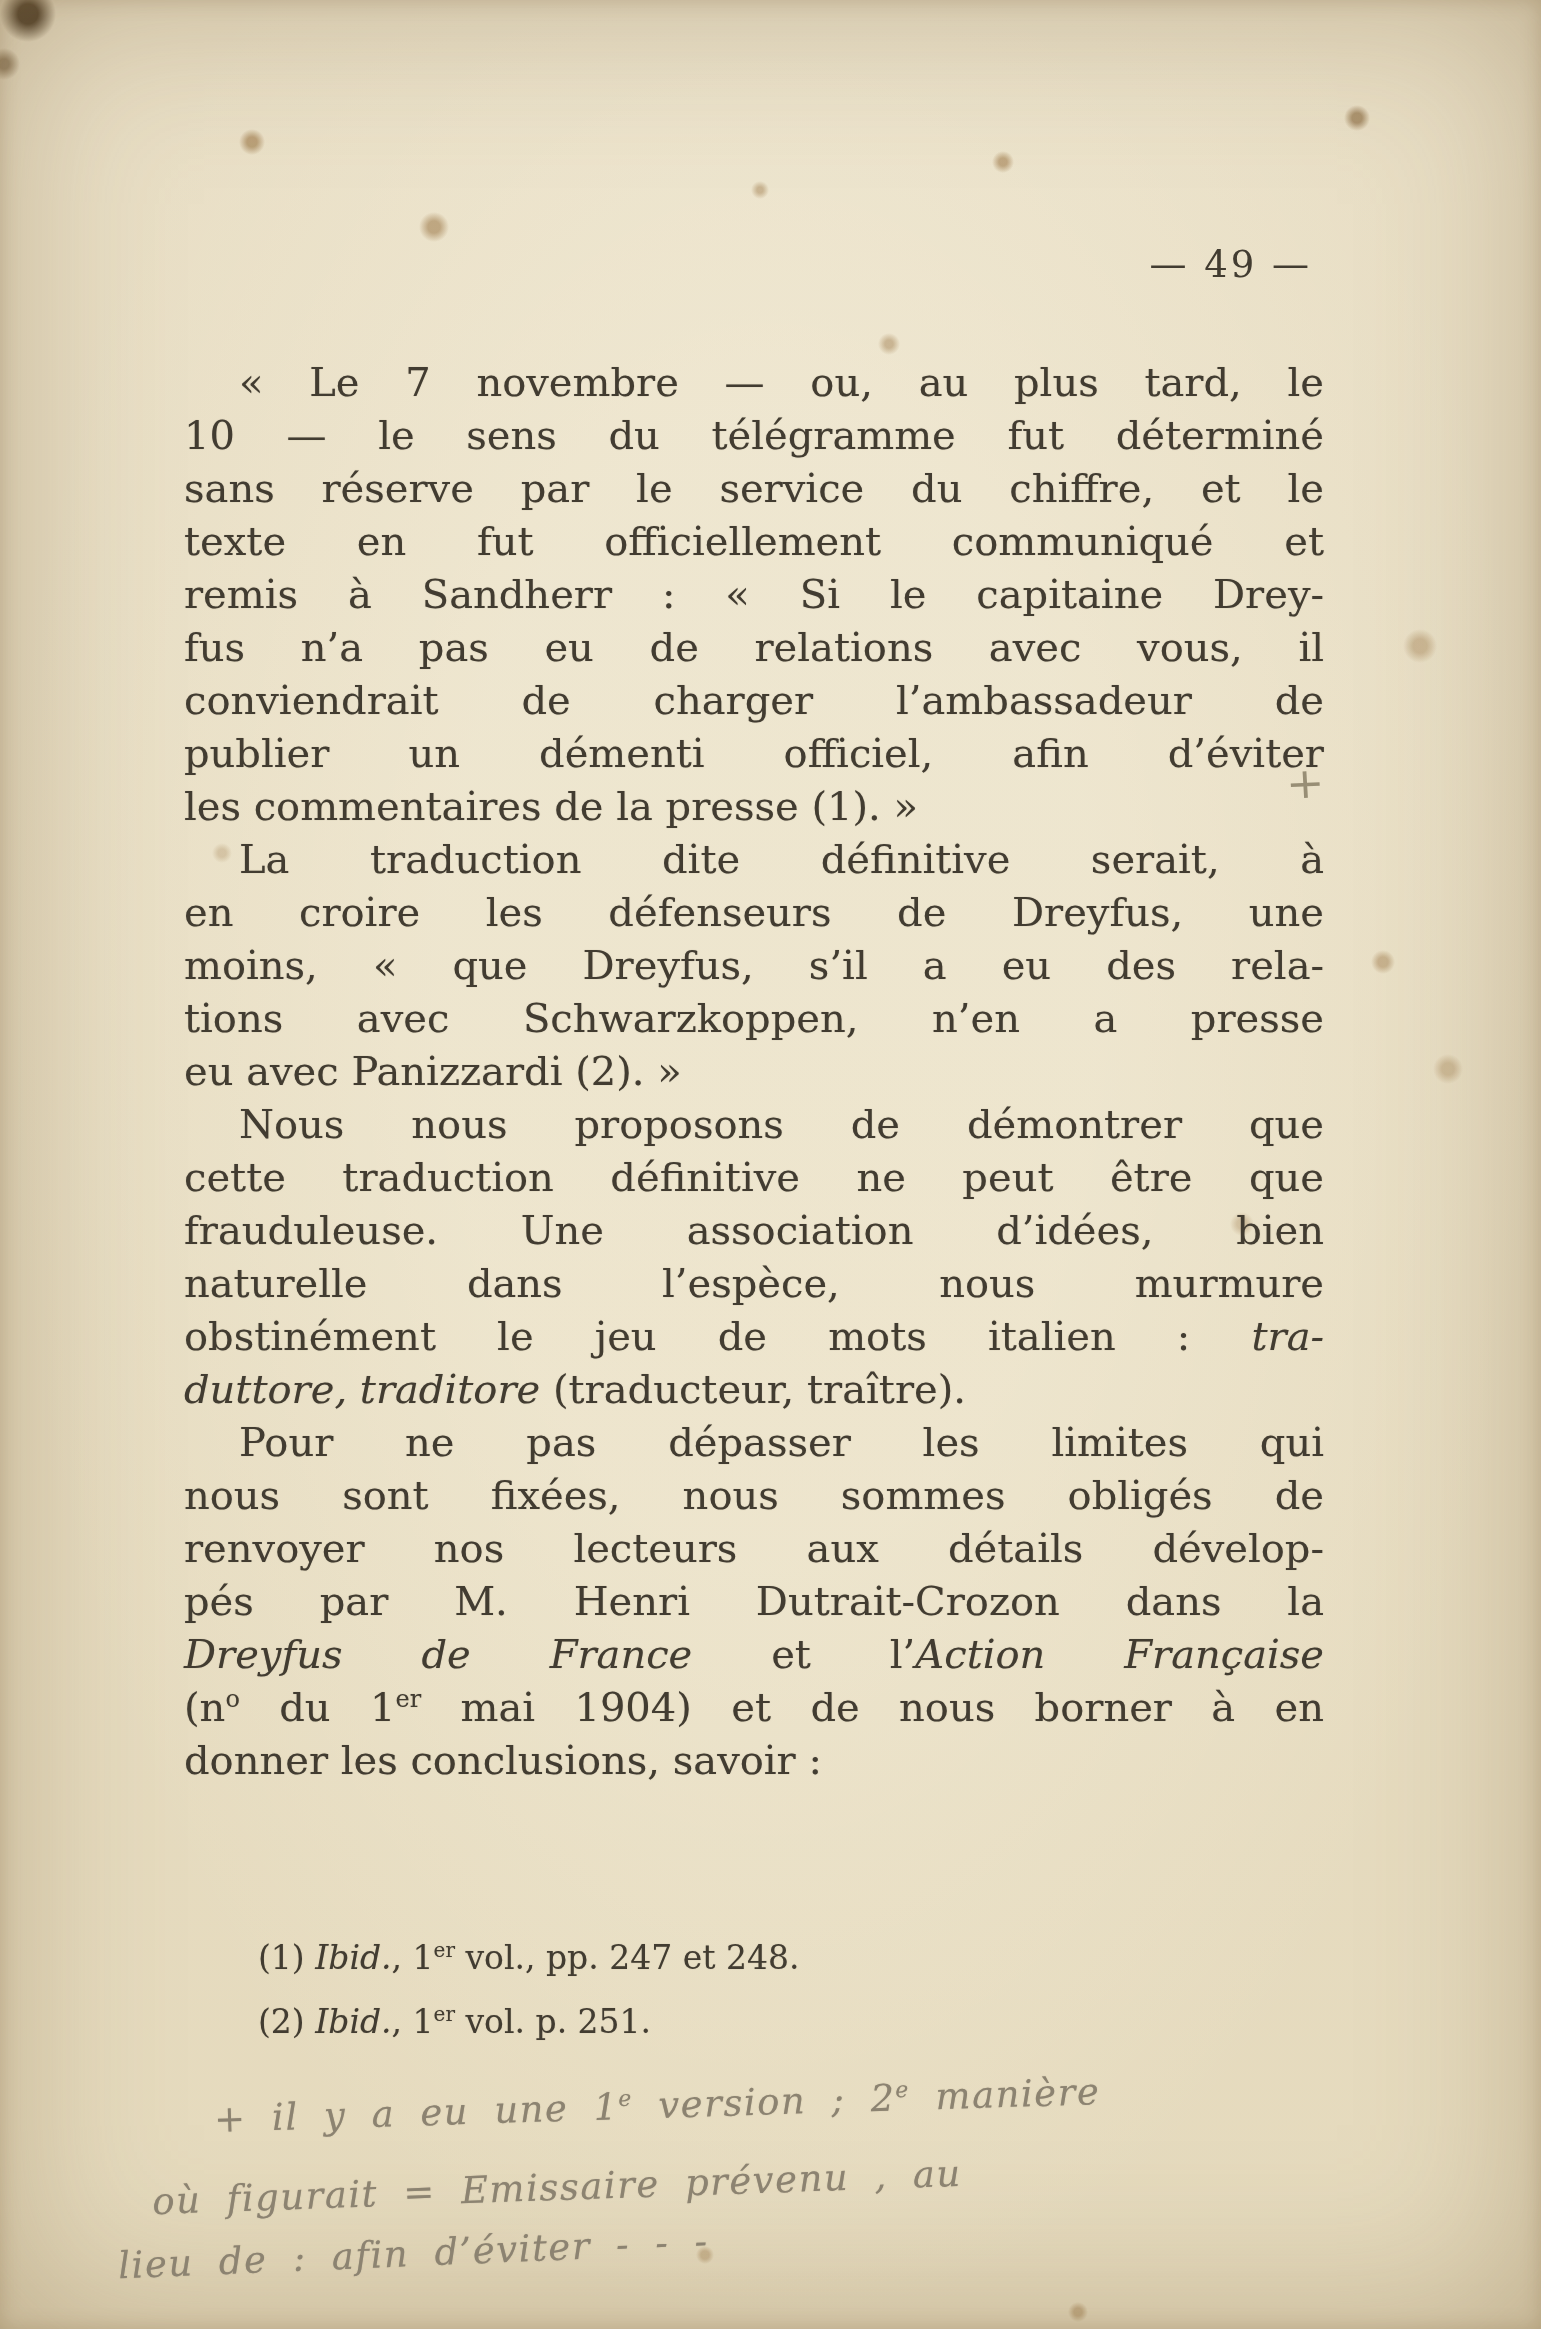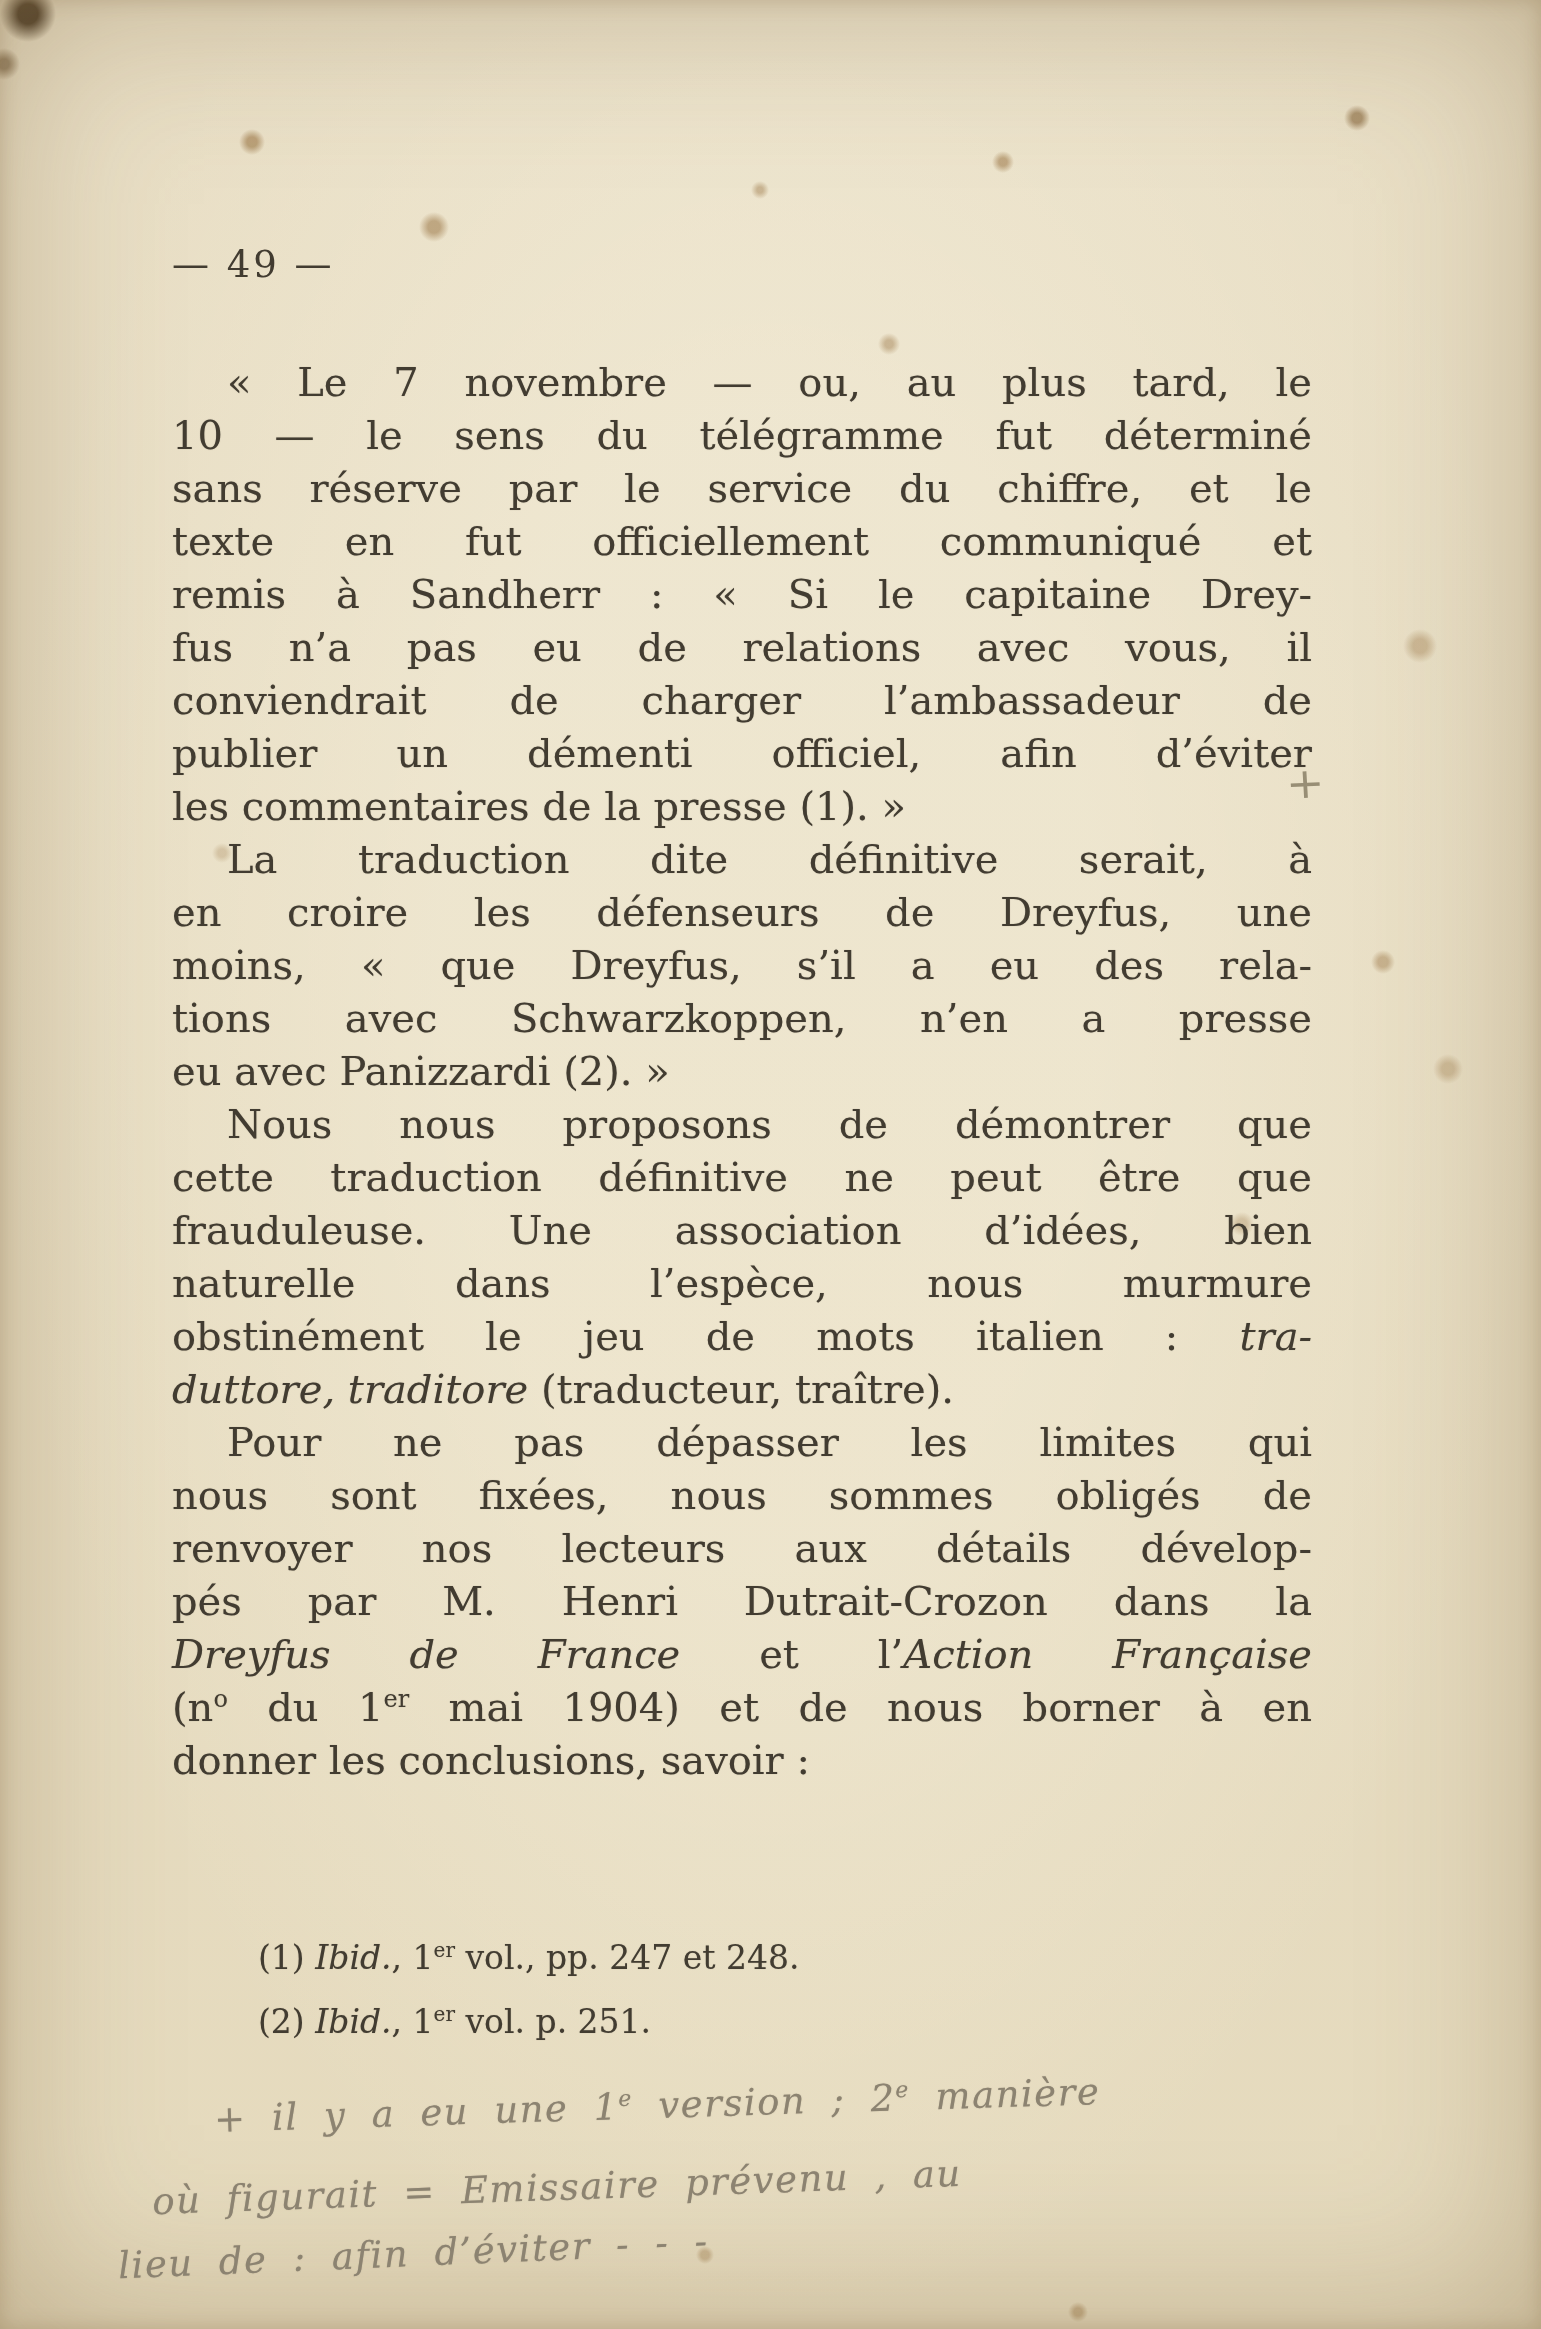--- a/index.html
+++ b/index.html
@@ -25,23 +25,23 @@
       radial-gradient(circle at 1242px 1224px, rgba(146,107,56,.28) 0 5px, rgba(146,107,56,0) 12px),
       radial-gradient(circle at 222px 853px, rgba(146,107,56,.25) 0 4px, rgba(146,107,56,0) 10px),
       radial-gradient(circle at 1078px 2312px, rgba(146,107,56,.4) 0 4px, rgba(146,107,56,0) 10px),
       radial-gradient(circle at 705px 2255px, rgba(146,107,56,.35) 0 4px, rgba(146,107,56,0) 9px),
       radial-gradient(ellipse at 50% 42%, rgba(255,252,238,.28) 0 30%, rgba(255,252,238,0) 72%),
       linear-gradient(#e9dfc6,#e5dabd);
     box-shadow: inset 0 0 170px rgba(124,98,56,.38), inset 0 0 20px rgba(124,98,56,.28);
   }
   .page-number{
     position:absolute;left:172px;top:243px;width:1140px;
-    text-align:left;font-size:37px;letter-spacing:3px;
+    text-align:right;font-size:37px;letter-spacing:3px;
   }
-  .body-text{position:absolute;left:172px;top:356px;width:1140px;}
+  .body-text{position:absolute;left:184px;top:356px;width:1140px;}
   .tline{
     font-size:40px;line-height:53px;height:53px;
     text-align:justify;text-align-last:justify;-moz-text-align-last:justify;
     text-justify:inter-word;white-space:normal;
     text-shadow:0 0 1px rgba(62,56,45,.35);
   }
   .tline.indent{padding-left:55px;}
   .tline.last{text-align-last:left;-moz-text-align-last:left;}
   .it{font-style:italic;margin-top:8px;}
   .tline sup, .fnline sup{font-size:24px;line-height:0;vertical-align:super;}

